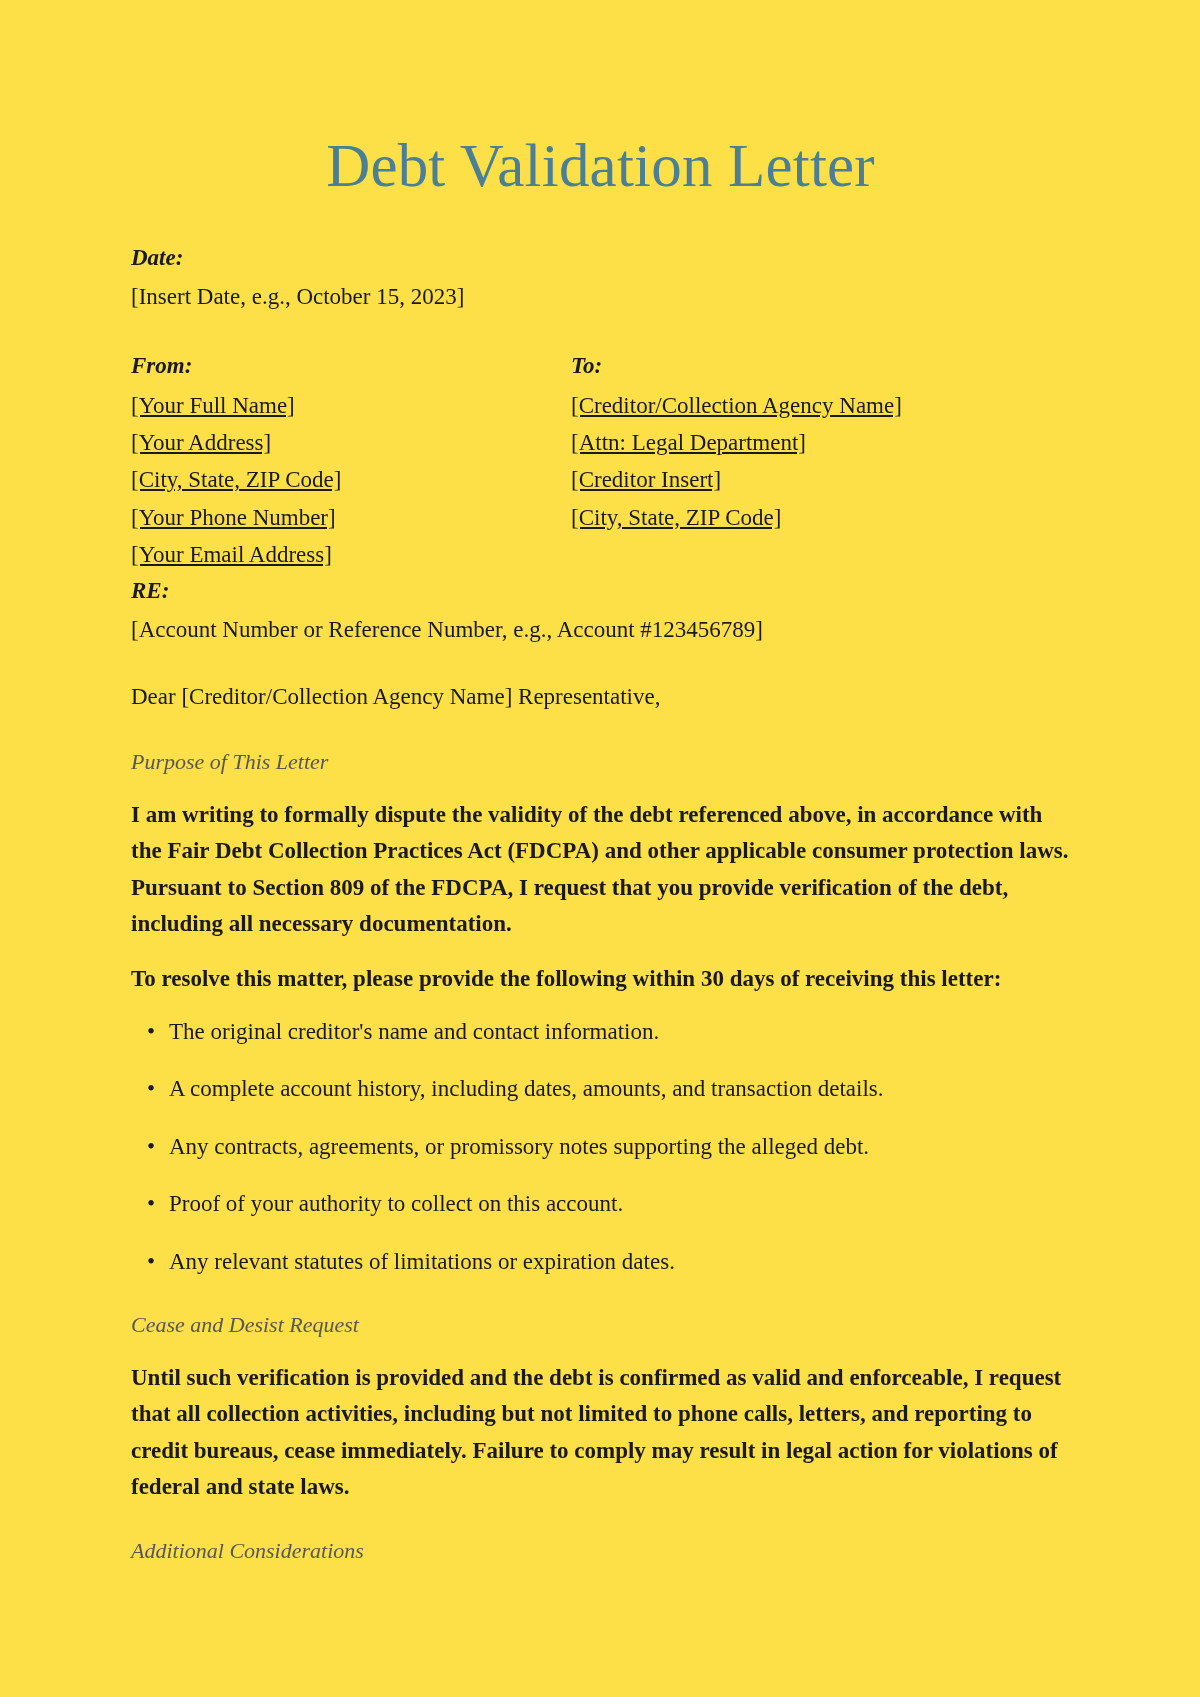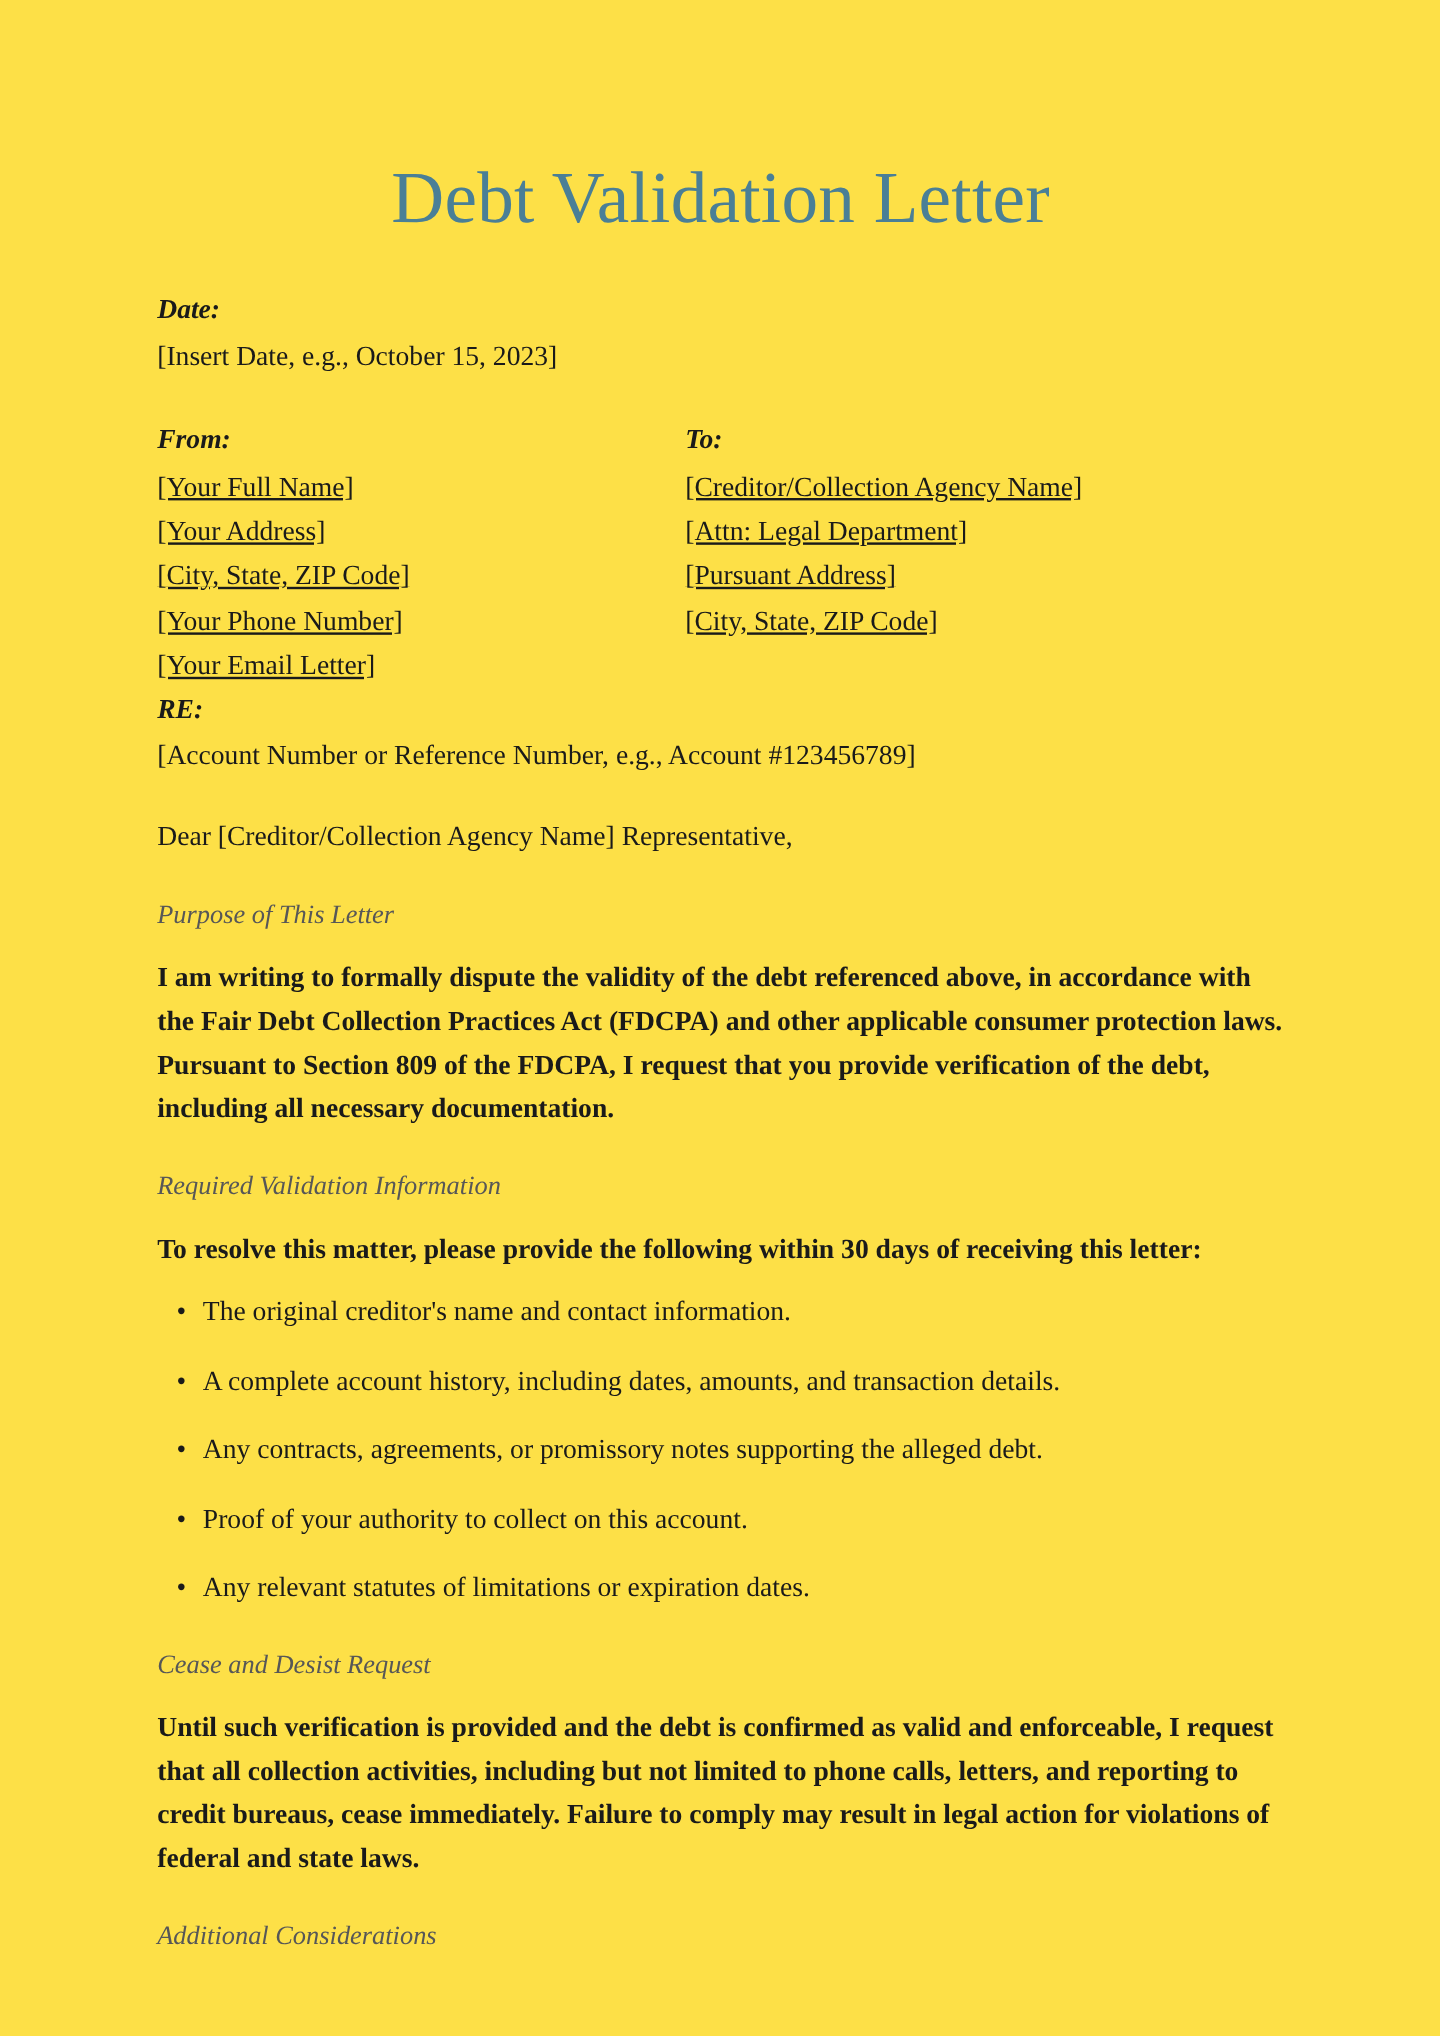--- a/index.html
+++ b/index.html
@@ -151,44 +151,43 @@
   </div>
 
   <div class="addr-block">
 
     <div class="addr-col from">
       <div class="label-italic">From:</div>
       <div class="plain-line">[Your Full Name]</div>
       <div class="plain-line">[Your Address]</div>
       <div class="plain-line">[City, State, ZIP Code]</div>
       <div class="plain-line">[Your Phone Number]</div>
-      <div class="plain-line">[Your Email Letter]</div>
+      <div class="plain-line">[Your Email Address]</div>
     </div>
 
     <div class="addr-col to">
       <div class="label-italic">To:</div>
       <div class="plain-line">[Creditor/Collection Agency Name]</div>
       <div class="plain-line">[Attn: Legal Department]</div>
-      <div class="plain-line">[Pursuant Address]</div>
+      <div class="plain-line">[Creditor Insert]</div>
       <div class="plain-line">[City, State, ZIP Code]</div>
     </div>
 
   </div>
 
   <div class="re-block">
     <div class="label-italic">RE:</div>
     <div class="field-line">[Account Number or Reference Number, e.g., Account #123456789]</div>
   </div>
 
   <div class="salutation">Dear [Creditor/Collection Agency Name] Representative,</div>
 
   <h2 class="section-heading">Purpose of This Letter</h2>
   <p class="body-para">I am writing to formally dispute the validity of the debt referenced above, in accordance with the Fair Debt Collection Practices Act (FDCPA) and other applicable consumer protection laws. Pursuant to Section 809 of the FDCPA, I request that you provide verification of the debt, including all necessary documentation.</p>
 
-  <h2 class="section-heading">Required Validation Information</h2>
   <p class="body-para">To resolve this matter, please provide the following within 30 days of receiving this letter:</p>
 
   <ul class="bullets">
     <li>
       <span class="bullet-dot">•</span>
       <span>The original creditor's name and contact information.</span>
     </li>
     <li>
       <span class="bullet-dot">•</span>
       <span>A complete account history, including dates, amounts, and transaction details.</span>

